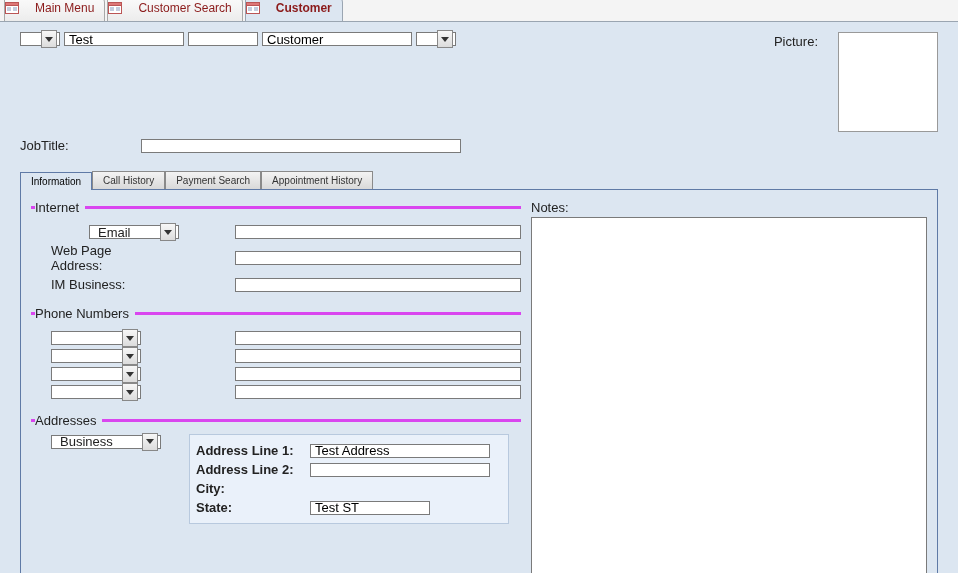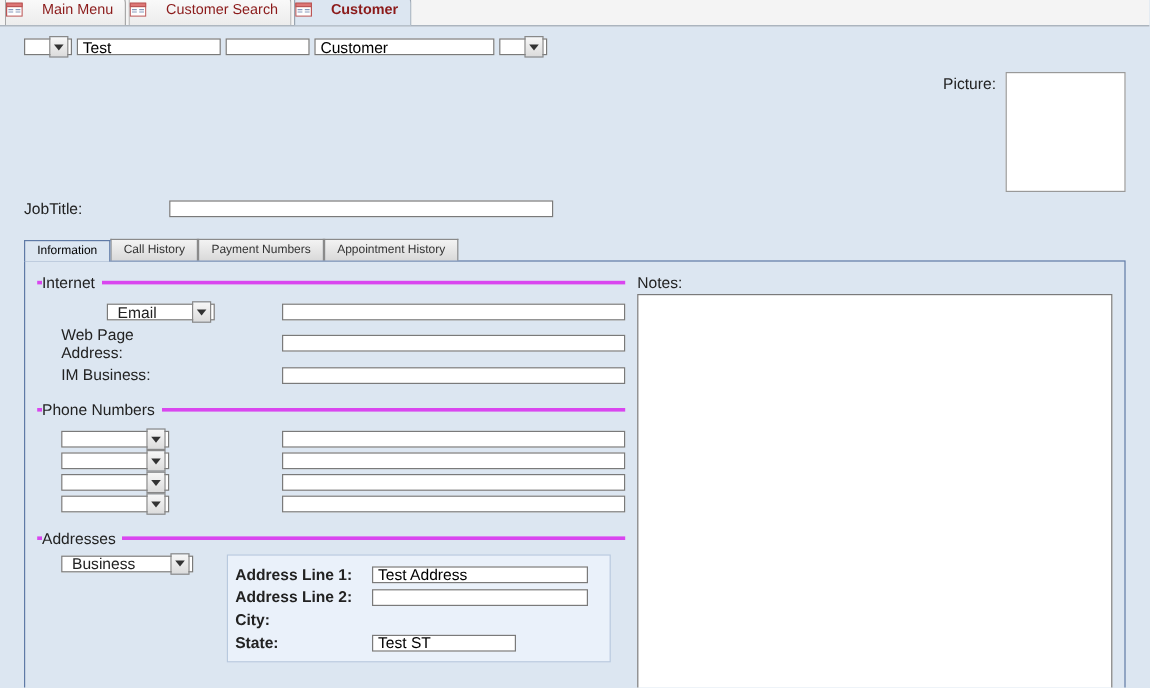--- a/index.html
+++ b/index.html
@@ -84,22 +84,21 @@
     content:""; width:0;height:0;
     border-left:4px solid transparent;
     border-right:4px solid transparent;
     border-top:5px solid #333;
   }
   .combo .combo-text { flex:1; padding-left:4px; }
   .picture-wrap {
     margin-left:auto;
     display:flex;
     align-items:flex-start;
-    gap:8px;
-    margin-top:28px;
+    gap:20px;
   }
   .picture-label { padding-top:2px; }
   .picture-box {
     width:100px; height:100px; background:#fff; border:1px solid #999;
   }
   .jobtitle-row {
     display:flex; align-items:center; gap:8px;
     margin-top:6px;
   }
   .jobtitle-row .textin { width:320px; margin-left:64px;}
@@ -256,21 +255,21 @@
   </div>
   <div class="jobtitle-row">
     <span class="lbl">JobTitle:</span>
     <input class="textin" value="" style="">
   </div>
 
   <div class="tabctrl">
     <div class="tabstrip">
       <div class="innertab active">Information</div>
       <div class="innertab">Call History</div>
-      <div class="innertab">Payment Numbers</div>
+      <div class="innertab">Payment Search</div>
       <div class="innertab">Appointment History</div>
     </div>
     <div class="tabpanel">
       <div class="leftcol">
 
         <fieldset class="section">
           <legend>Internet</legend>
           <div class="field-row">
             <div class="combo small-combo" style="margin-left:58px">
                 <span class="combo-text">Email</span>

